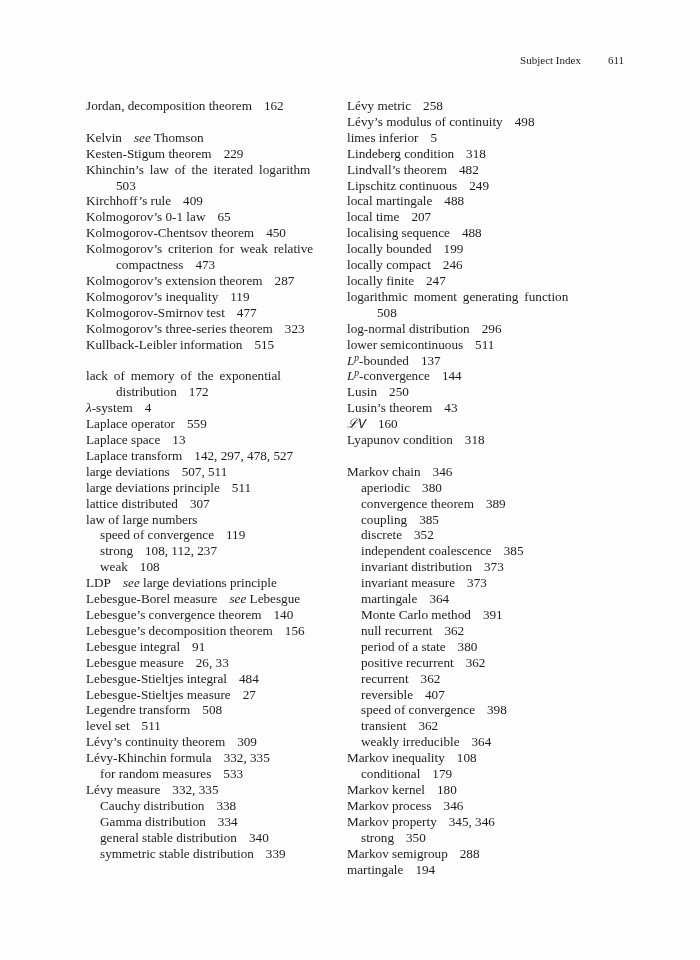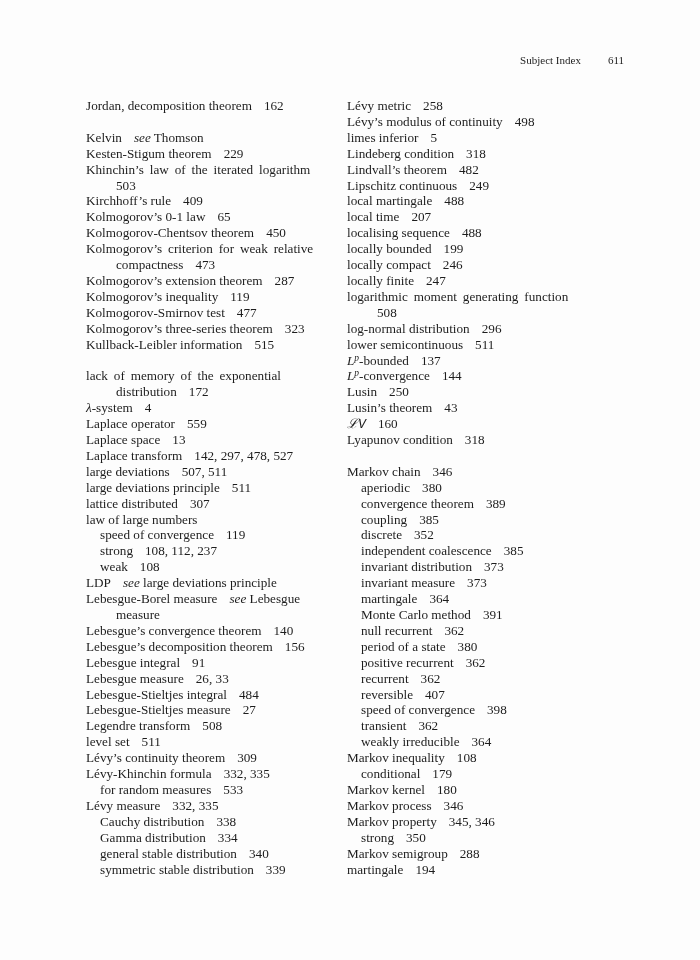--- a/index.html
+++ b/index.html
@@ -64,21 +64,20 @@
         <div class="line"><span class="seg s-n">Laplace transform</span><span class="seg s-gap"></span><span class="seg s-n">142, </span><span class="seg s-b">297</span><span class="seg s-n">, 478, 527</span></div>
         <div class="line"><span class="seg s-n">large deviations</span><span class="seg s-gap"></span><span class="seg s-n">507, 511</span></div>
         <div class="line"><span class="seg s-n">large deviations principle</span><span class="seg s-gap"></span><span class="seg s-n">511</span></div>
         <div class="line"><span class="seg s-n">lattice distributed</span><span class="seg s-gap"></span><span class="seg s-n">307</span></div>
         <div class="line"><span class="seg s-n">law of large numbers</span></div>
         <div class="line ind1"><span class="seg s-n">speed of convergence</span><span class="seg s-gap"></span><span class="seg s-n">119</span></div>
         <div class="line ind1"><span class="seg s-n">strong</span><span class="seg s-gap"></span><span class="seg s-n">108, </span><span class="seg s-b">112</span><span class="seg s-n">, 237</span></div>
         <div class="line ind1"><span class="seg s-n">weak</span><span class="seg s-gap"></span><span class="seg s-n">108</span></div>
         <div class="line"><span class="seg s-n">LDP</span><span class="seg s-gap"></span><span class="seg s-i">see</span><span class="seg s-n"> large deviations principle</span></div>
         <div class="line"><span class="seg s-n">Lebesgue-Borel measure</span><span class="seg s-gap"></span><span class="seg s-i">see</span><span class="seg s-n"> Lebesgue</span></div>
-        <div class="line ind2"><span class="seg s-n">measure</span></div>
         <div class="line"><span class="seg s-n">Lebesgue’s convergence theorem</span><span class="seg s-gap"></span><span class="seg s-n">140</span></div>
         <div class="line"><span class="seg s-n">Lebesgue’s decomposition theorem</span><span class="seg s-gap"></span><span class="seg s-n">156</span></div>
         <div class="line"><span class="seg s-n">Lebesgue integral</span><span class="seg s-gap"></span><span class="seg s-n">91</span></div>
         <div class="line"><span class="seg s-n">Lebesgue measure</span><span class="seg s-gap"></span><span class="seg s-b">26</span><span class="seg s-n">, 33</span></div>
         <div class="line"><span class="seg s-n">Lebesgue-Stieltjes integral</span><span class="seg s-gap"></span><span class="seg s-n">484</span></div>
         <div class="line"><span class="seg s-n">Lebesgue-Stieltjes measure</span><span class="seg s-gap"></span><span class="seg s-n">27</span></div>
         <div class="line"><span class="seg s-n">Legendre transform</span><span class="seg s-gap"></span><span class="seg s-n">508</span></div>
         <div class="line"><span class="seg s-n">level set</span><span class="seg s-gap"></span><span class="seg s-n">511</span></div>
         <div class="line"><span class="seg s-n">Lévy’s continuity theorem</span><span class="seg s-gap"></span><span class="seg s-n">309</span></div>
         <div class="line"><span class="seg s-n">Lévy-Khinchin formula</span><span class="seg s-gap"></span><span class="seg s-n">332, 335</span></div>

